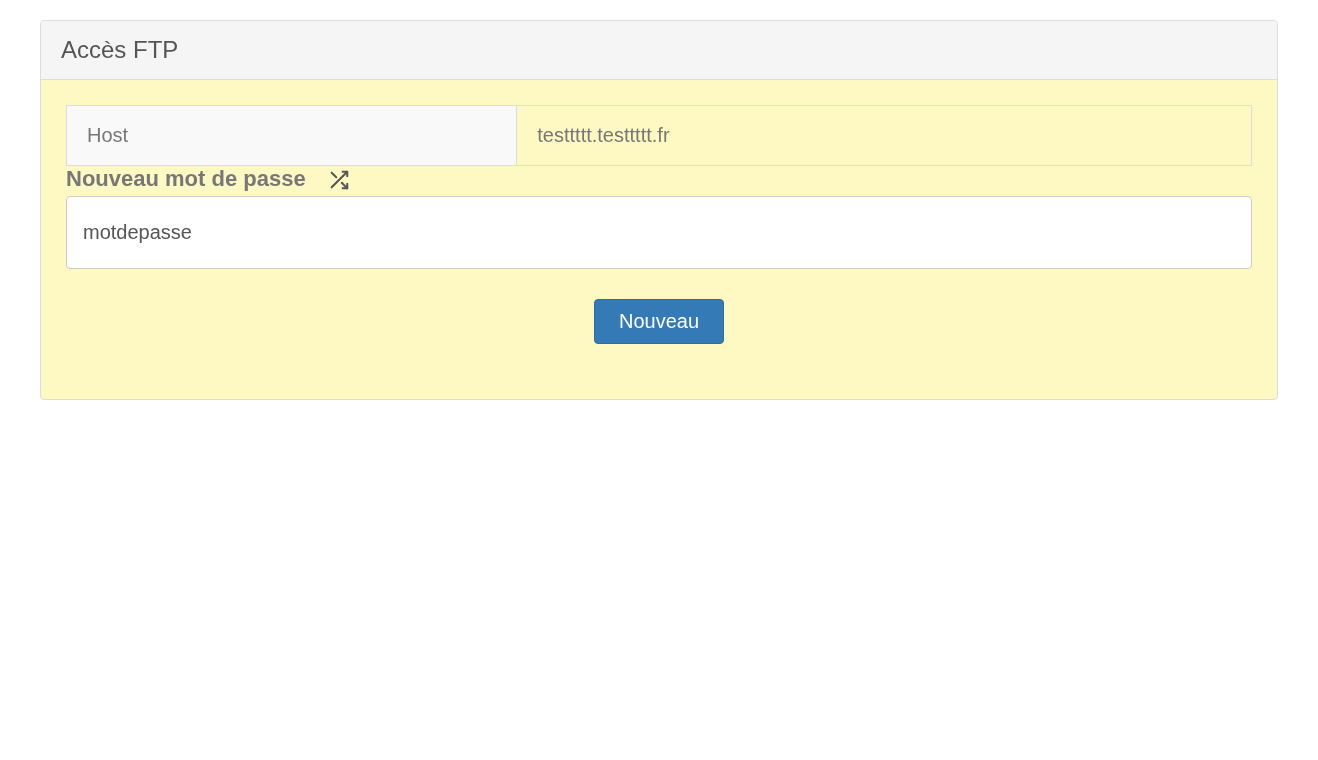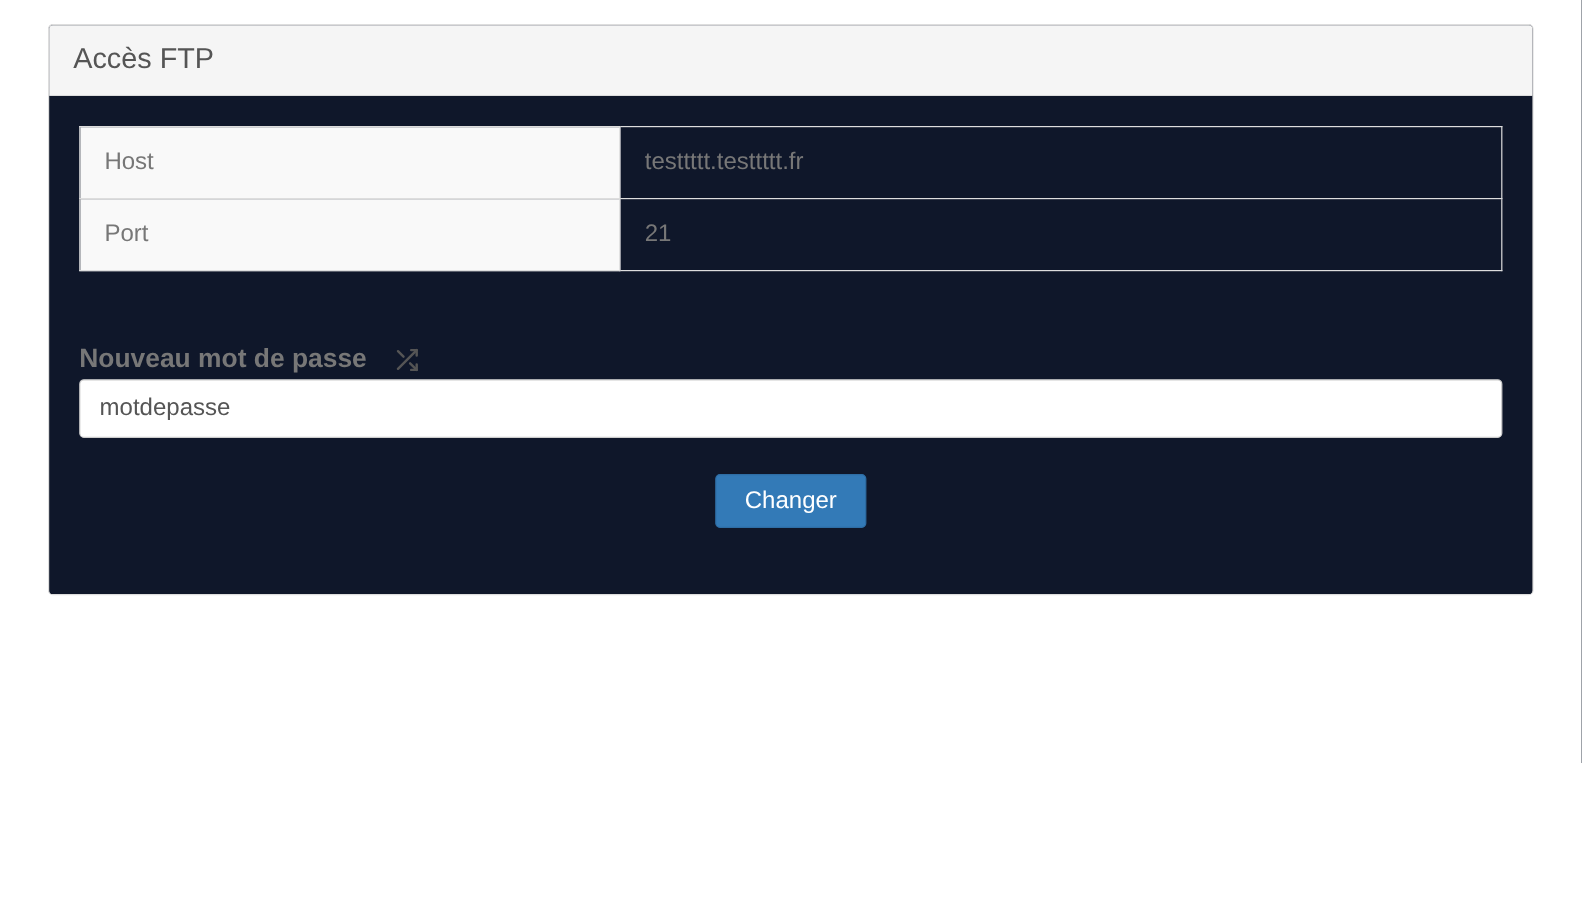--- a/index.html
+++ b/index.html
@@ -6,21 +6,21 @@
     body {
       font-family: "Helvetica Neue", Helvetica, Arial, sans-serif;
       background: #fff;
       color: #333;
       font-size: 14px;
       padding: 20px 40px;
     }
     .panel {
       border: 1px solid #ddd;
       border-radius: 4px;
-      background: #0f172a;
+      background: #fef9c3;
       margin-bottom: 20px;
     }
     .panel-heading {
       background: #f5f5f5;
       border-bottom: 1px solid #ddd;
       padding: 15px 20px;
       border-top-left-radius: 3px;
       border-top-right-radius: 3px;
     }
     .panel-title {
@@ -28,21 +28,20 @@
       font-weight: 400;
       color: #555;
     }
     .panel-body {
       padding: 25px;
     }
     .table {
       width: 100%;
       border-collapse: collapse;
       border: 1px solid #ddd;
-      margin-bottom: 60px;
     }
     .table th, .table td {
       padding: 18px 20px;
       text-align: left;
       border: 1px solid #ddd;
       font-size: 20px;
       color: #777;
       font-weight: 400;
     }
     .table th {
@@ -62,21 +61,21 @@
     }
     .shuffle-icon-wrapper {
       display: inline-flex;
       align-items: center;
       cursor: pointer;
       color: #555;
       padding-top: 2px;
     }
     .form-control {
       width: 100%;
-      padding: 12px 16px;
+      padding: 24px 16px;
       font-size: 20px;
       color: #555;
       background: #fff;
       border: 1px solid #ccc;
       border-radius: 4px;
     }
     .form-actions {
       text-align: center;
       margin-top: 30px;
       margin-bottom: 30px;
@@ -99,40 +98,36 @@
     <div class="panel-title">Accès FTP</div>
   </div>
   <div class="panel-body">
 
     <table class="table">
       <tbody>
         <tr>
           <th>Host</th>
           <td>testtttt.testtttt.fr</td>
         </tr>
-        <tr>
-          <th>Port</th>
-          <td>21</td>
-        </tr>
       </tbody>
     </table>
 
     <div>
       <div class="form-group-label">
         <span class="form-label">Nouveau mot de passe</span>
         <span class="shuffle-icon-wrapper">
           <svg width="22" height="22" viewBox="0 0 24 24" fill="none" stroke="currentColor" stroke-width="2.2" stroke-linecap="round" stroke-linejoin="round">
             <polyline points="16 3 21 3 21 8"></polyline>
             <line x1="4" y1="20" x2="21" y2="3"></line>
             <polyline points="21 16 21 21 16 21"></polyline>
             <line x1="15" y1="15" x2="21" y2="21"></line>
             <line x1="4" y1="4" x2="9" y2="9"></line>
           </svg>
         </span>
       </div>
       <input type="text" class="form-control" value="motdepasse" style="">
       <div class="form-actions">
-        <button class="btn-primary">Changer</button>
+        <button class="btn-primary">Nouveau</button>
       </div>
     </div>
 
   </div>
 </div>
 
 </body></html>

